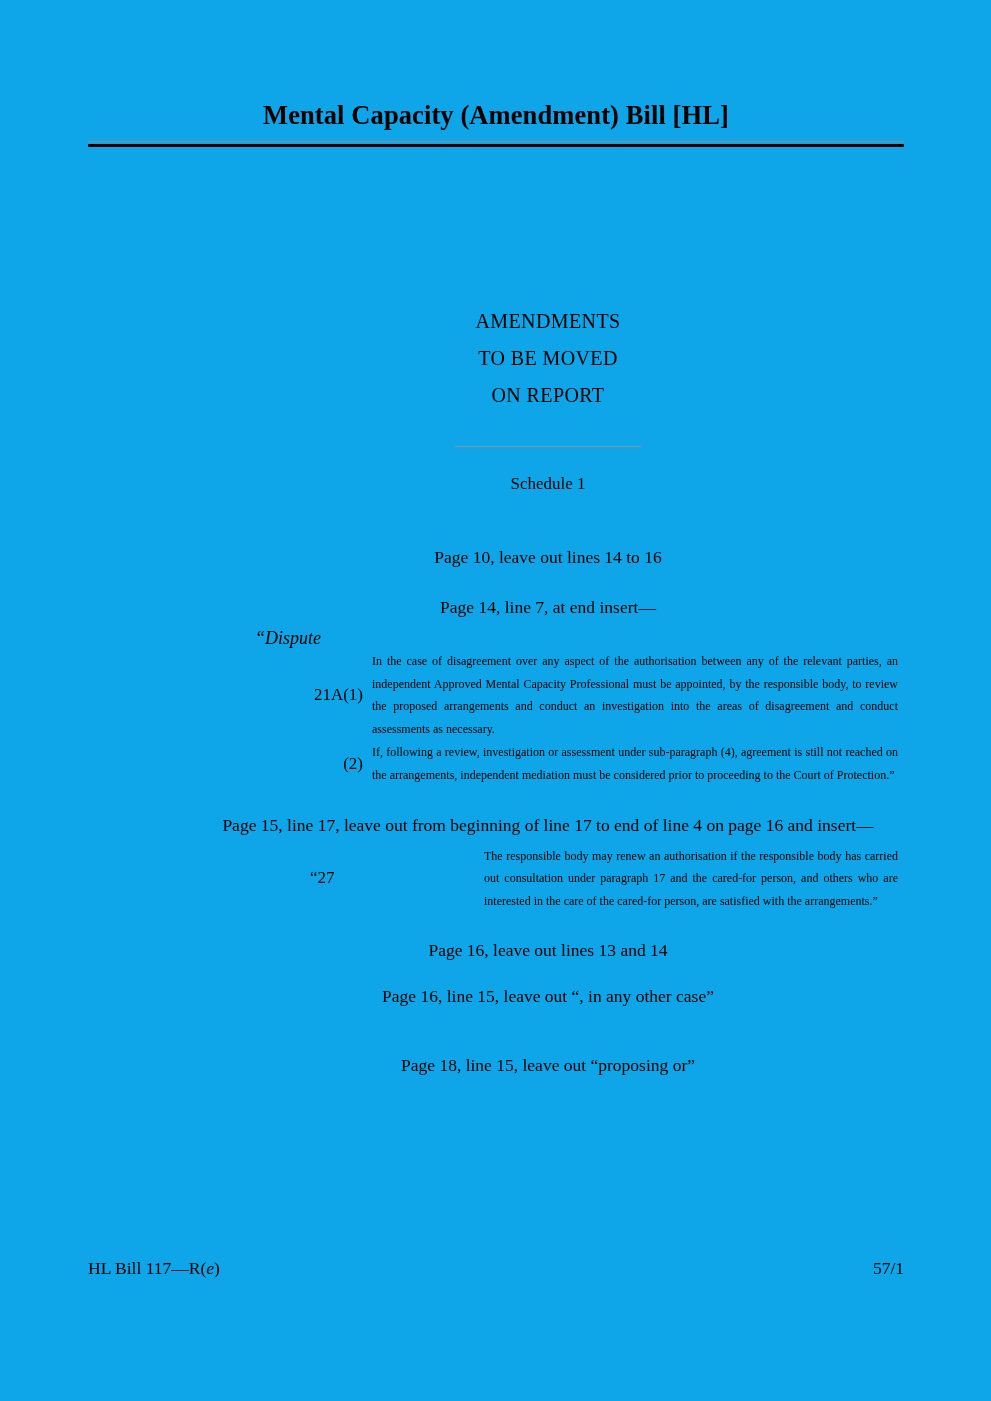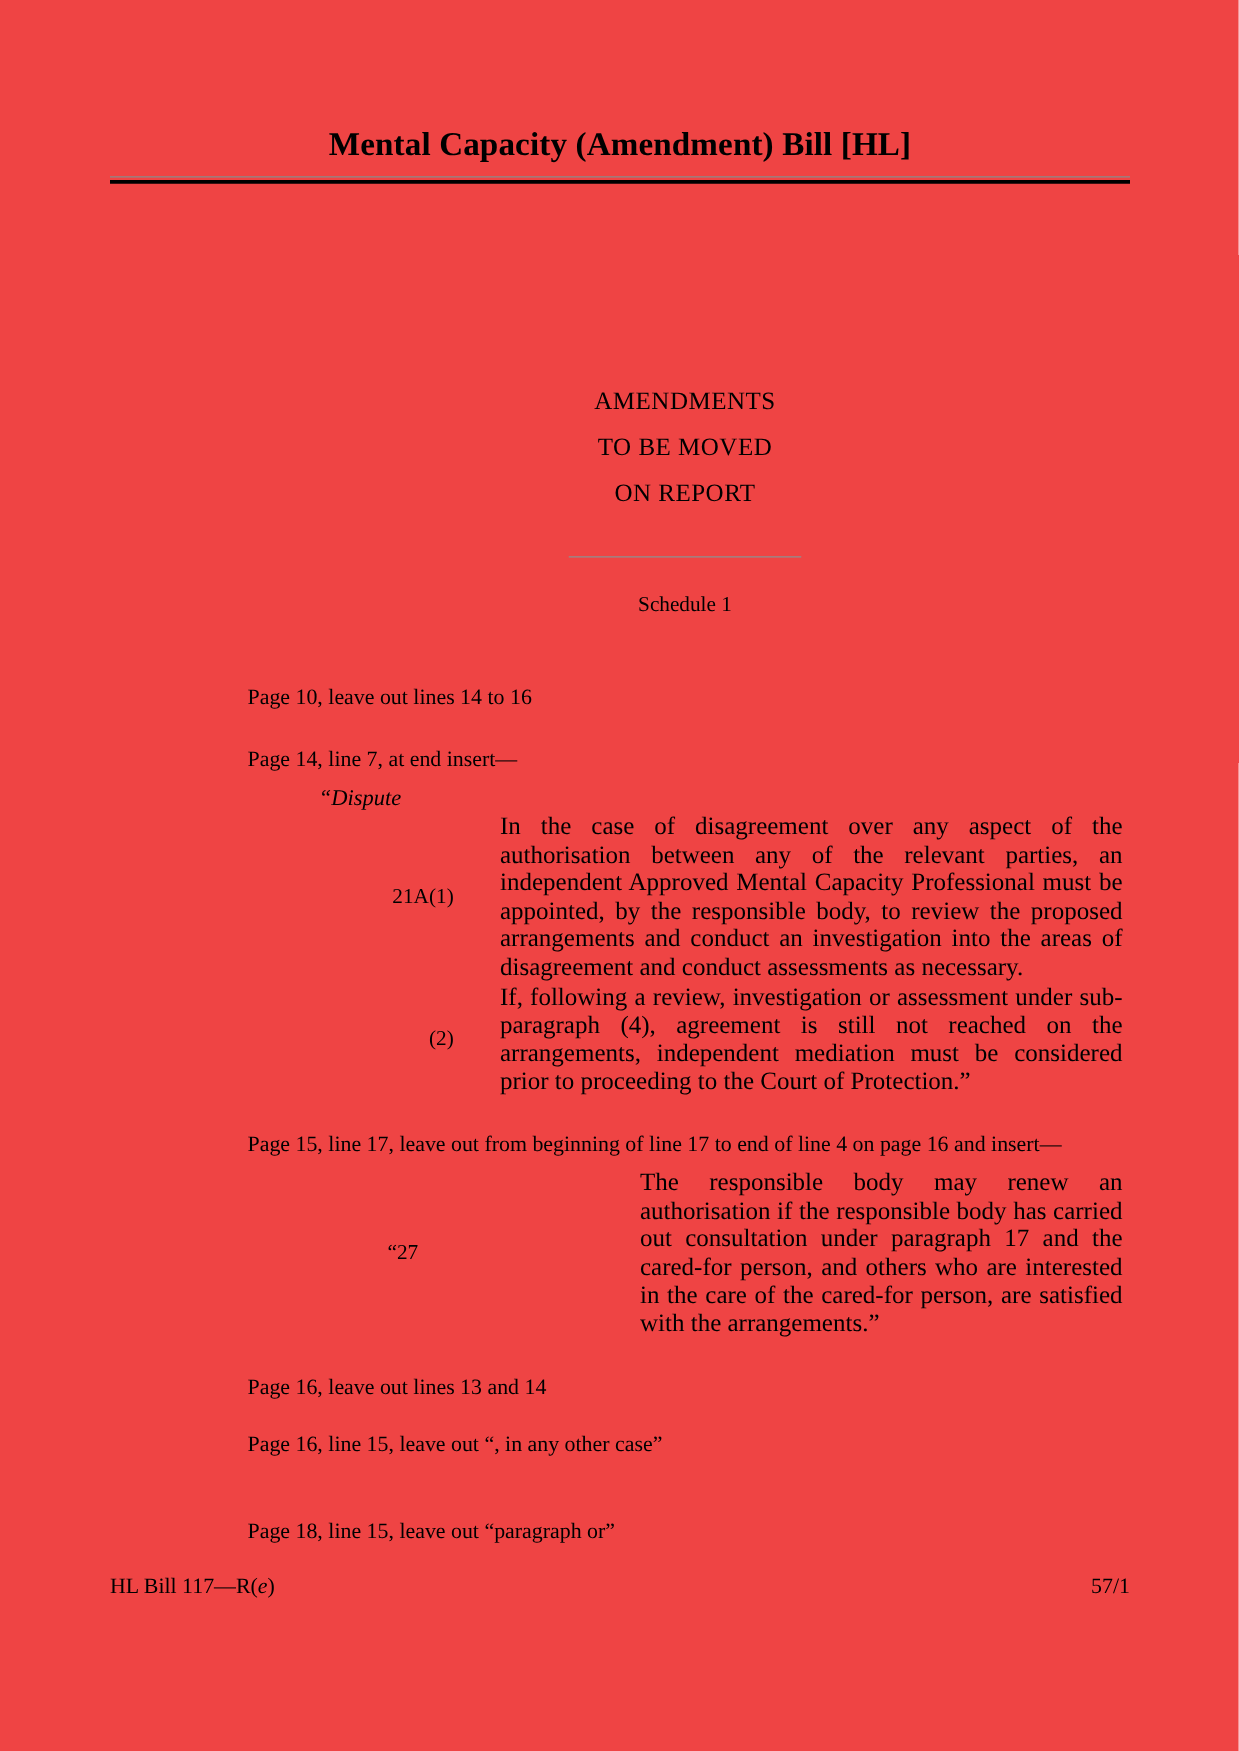--- a/index.html
+++ b/index.html
@@ -9,21 +9,21 @@
   }
   body {
     font-family: "Liberation Serif", "DejaVu Serif", serif;
     color: #000000;
   }
   .page {
     position: relative;
     width: 991px;
     height: 1401px;
     margin: 0 auto;
-    background: #ef4444;
+    background: #0ea5e9;
     overflow: hidden;
   }
 
   
   .title-block {
     position: absolute;
     left: 88px;
     top: 100px;
     width: 816px;
   }
@@ -94,21 +94,21 @@
   
   .body-area {
     position: absolute;
     left: 198px;
     top: 546px;
     width: 700px;
   }
   .amend-line {
     font-size: 17.5px;
     line-height: 23px;
-    text-align: left;
+    text-align: center;
     margin: 0;
   }
   .gap-lg { height: 27px; }
   .gap-md { height: 23px; }
   .gap-sm { height: 8px; }
 
   
   .quote-head {
     font-size: 18px;
     font-style: italic;
@@ -134,26 +134,25 @@
     padding-right: 9px;
   }
   .marker-num-left {
     width: 165px;
     padding-right: 9px;
     text-align: left;
     padding-left: 112px;
   }
   .para-body {
     flex: 1 1 auto;
-    font-size: 20px;
+    font-size: 12px;
     line-height: 22.6px;
     text-align: justify;
     text-justify: inter-word;
     hyphens: manual;
-    margin-left: 28px;
   }
 
   
   .footer {
     position: absolute;
     left: 88px;
     top: 1258px;
     width: 816px;
     display: flex;
     justify-content: space-between;
@@ -229,21 +228,21 @@
 
     <div class="gap-md"></div>
 
     <p class="amend-line">Page 16, line 15, leave out “, in any other case”</p>
 
     <div class="gap-md"></div>
 
 
     <div class="gap-md"></div>
 
-    <p class="amend-line">Page 18, line 15, leave out “paragraph or”</p>
+    <p class="amend-line">Page 18, line 15, leave out “proposing or”</p>
   </div>
 
   <div class="footer">
     <div><span>HL Bill 117—R(</span><span class="ital">e</span><span>)</span></div>
     <div class="footer-right">57/1</div>
   </div>
 
 </div>
 
 </body></html>

